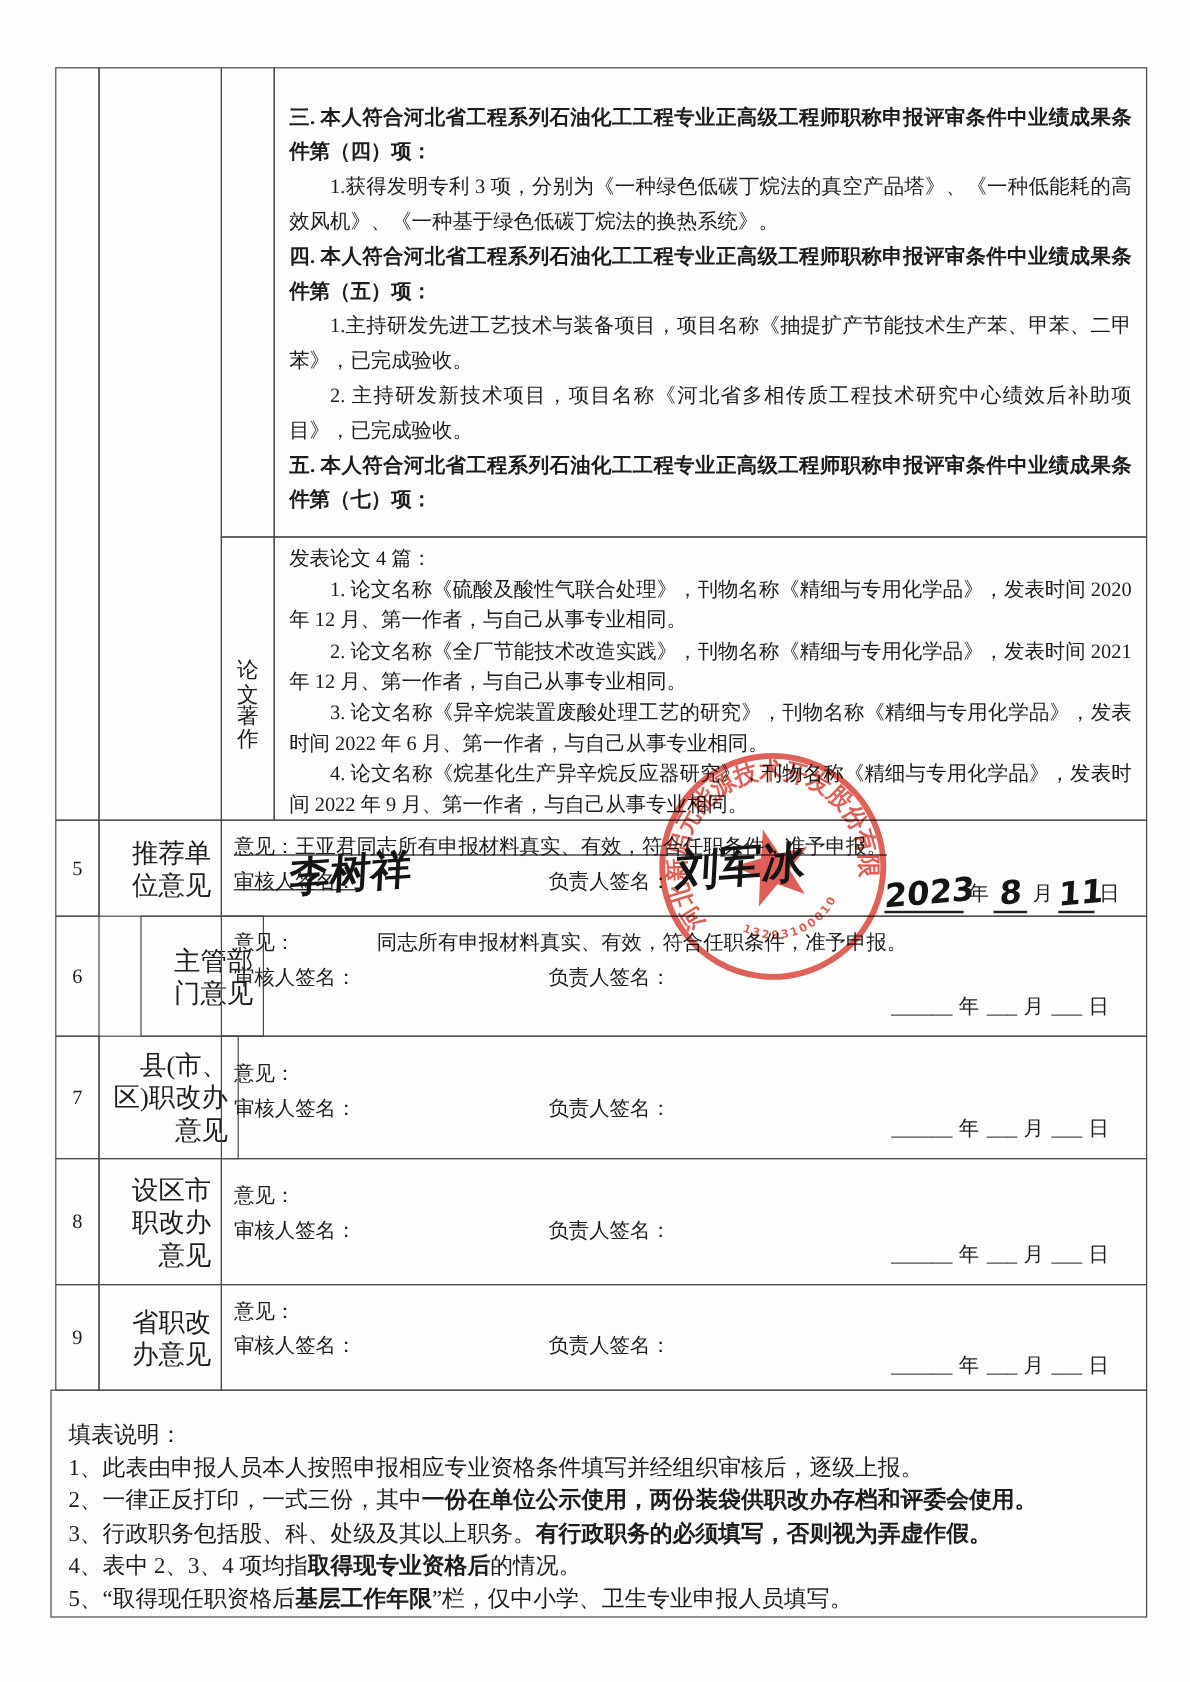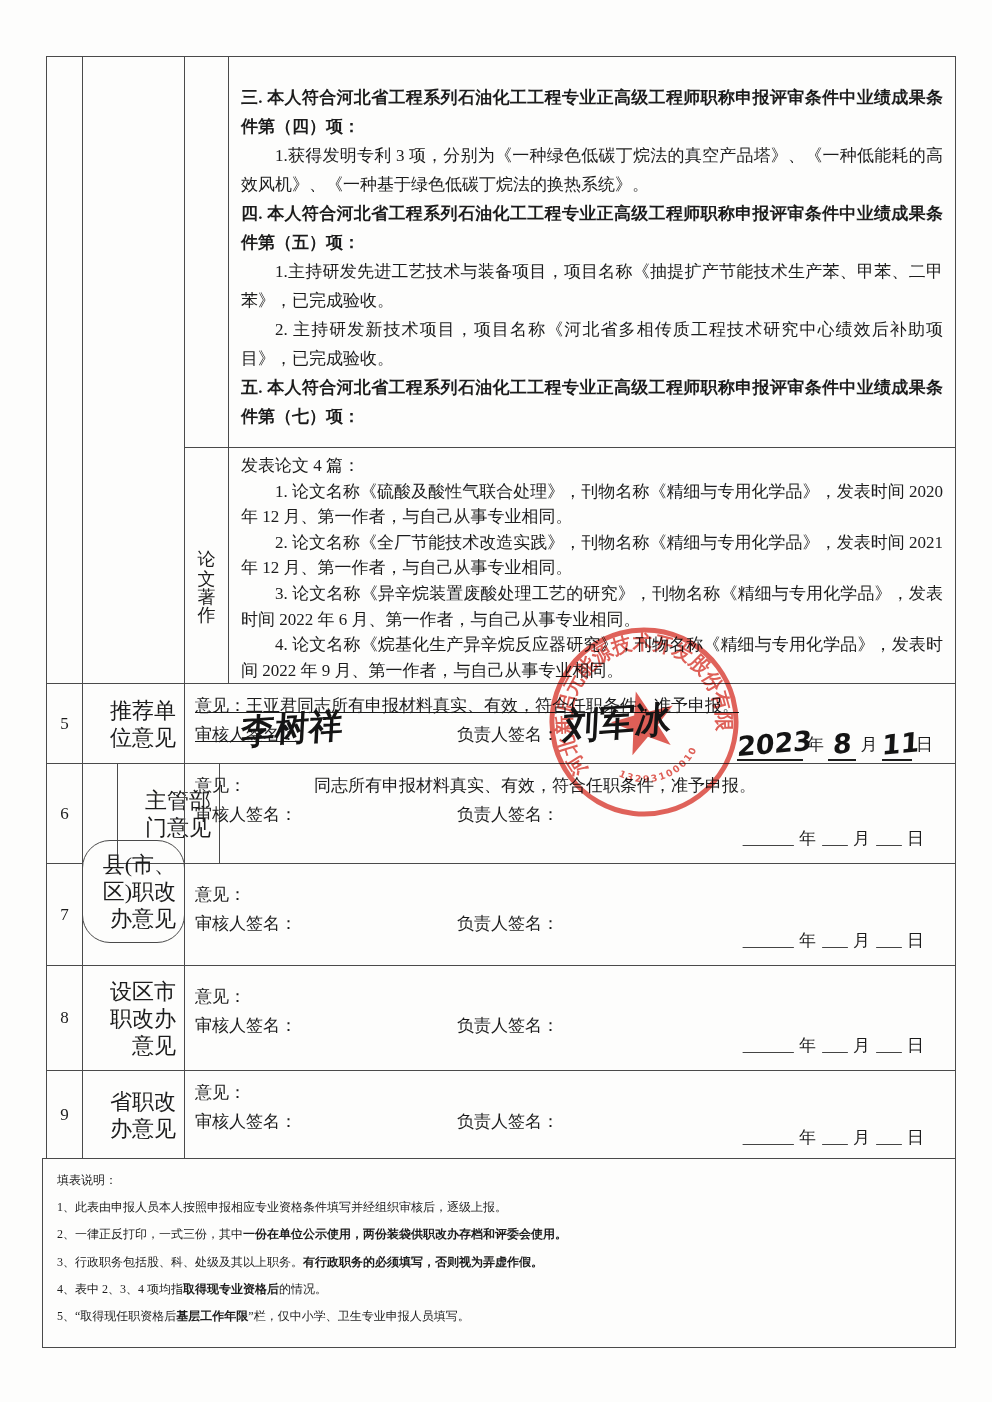--- a/index.html
+++ b/index.html
@@ -37,21 +37,21 @@
   .hw{
     font-family:"DejaVu Sans","Liberation Sans",sans-serif;
     font-weight:700;color:#141414;
     display:inline-block;
     transform:rotate(-4deg) skewX(-7deg);
   }
   .hw-sig{position:absolute;z-index:6;}
   .hw-date-wrap{position:absolute;right:22px;bottom:2px;z-index:6;font-size:17px;white-space:nowrap;}
   .d-blank{display:inline-block;border-bottom:2px solid #1e1e1e;text-align:center;vertical-align:baseline;}
   .d-blank .hw{font-size:27px;transform:rotate(-5deg) skewX(-8deg);position:relative;top:3px;}
-  .notes{font-size:12px;line-height:27.2px;padding:8px 14px;font-family:Liberation Serif, serif;}
+  .notes{font-size:19px;line-height:27.2px;padding:24px 14px;font-family:Liberation Serif, serif;}
   .notes p{margin:0;}
   .seal{
     position:absolute;left:545px;top:623px;width:198px;height:198px;
     z-index:5;mix-blend-mode:multiply;opacity:.88;pointer-events:none;
   }
 </style>
 </head>
 <body>
 
 <div class="cell" style="left:46px;top:56px;width:37px;height:628px;"></div>
@@ -125,21 +125,21 @@
     <span class="blank">___</span>
     <span>月</span>
     <span class="blank">___</span>
     <span>日</span>
   </div>
 </div>
 
 <div class="cell num-cell" style="left:46px;top:863px;width:37px;height:103px;">
   <span>7</span>
 </div>
-<div class="cell label-cell" style="left:82px;top:840px;width:103px;height:103px;border-radius:28px;">
+<div class="cell label-cell" style="left:82px;top:863px;width:117px;height:103px;">
   <span>县(市、区)职改办意见</span>
 </div>
 <div class="cell op-cell" style="left:184px;top:863px;width:772px;height:103px;padding-top:16px;">
   <div>
     <span>意见：</span><span></span>
   </div>
   <div class="sig-line">
     <span>审核人签名：</span>
     <span class="sig-r">负责人签名：</span>
   </div>

